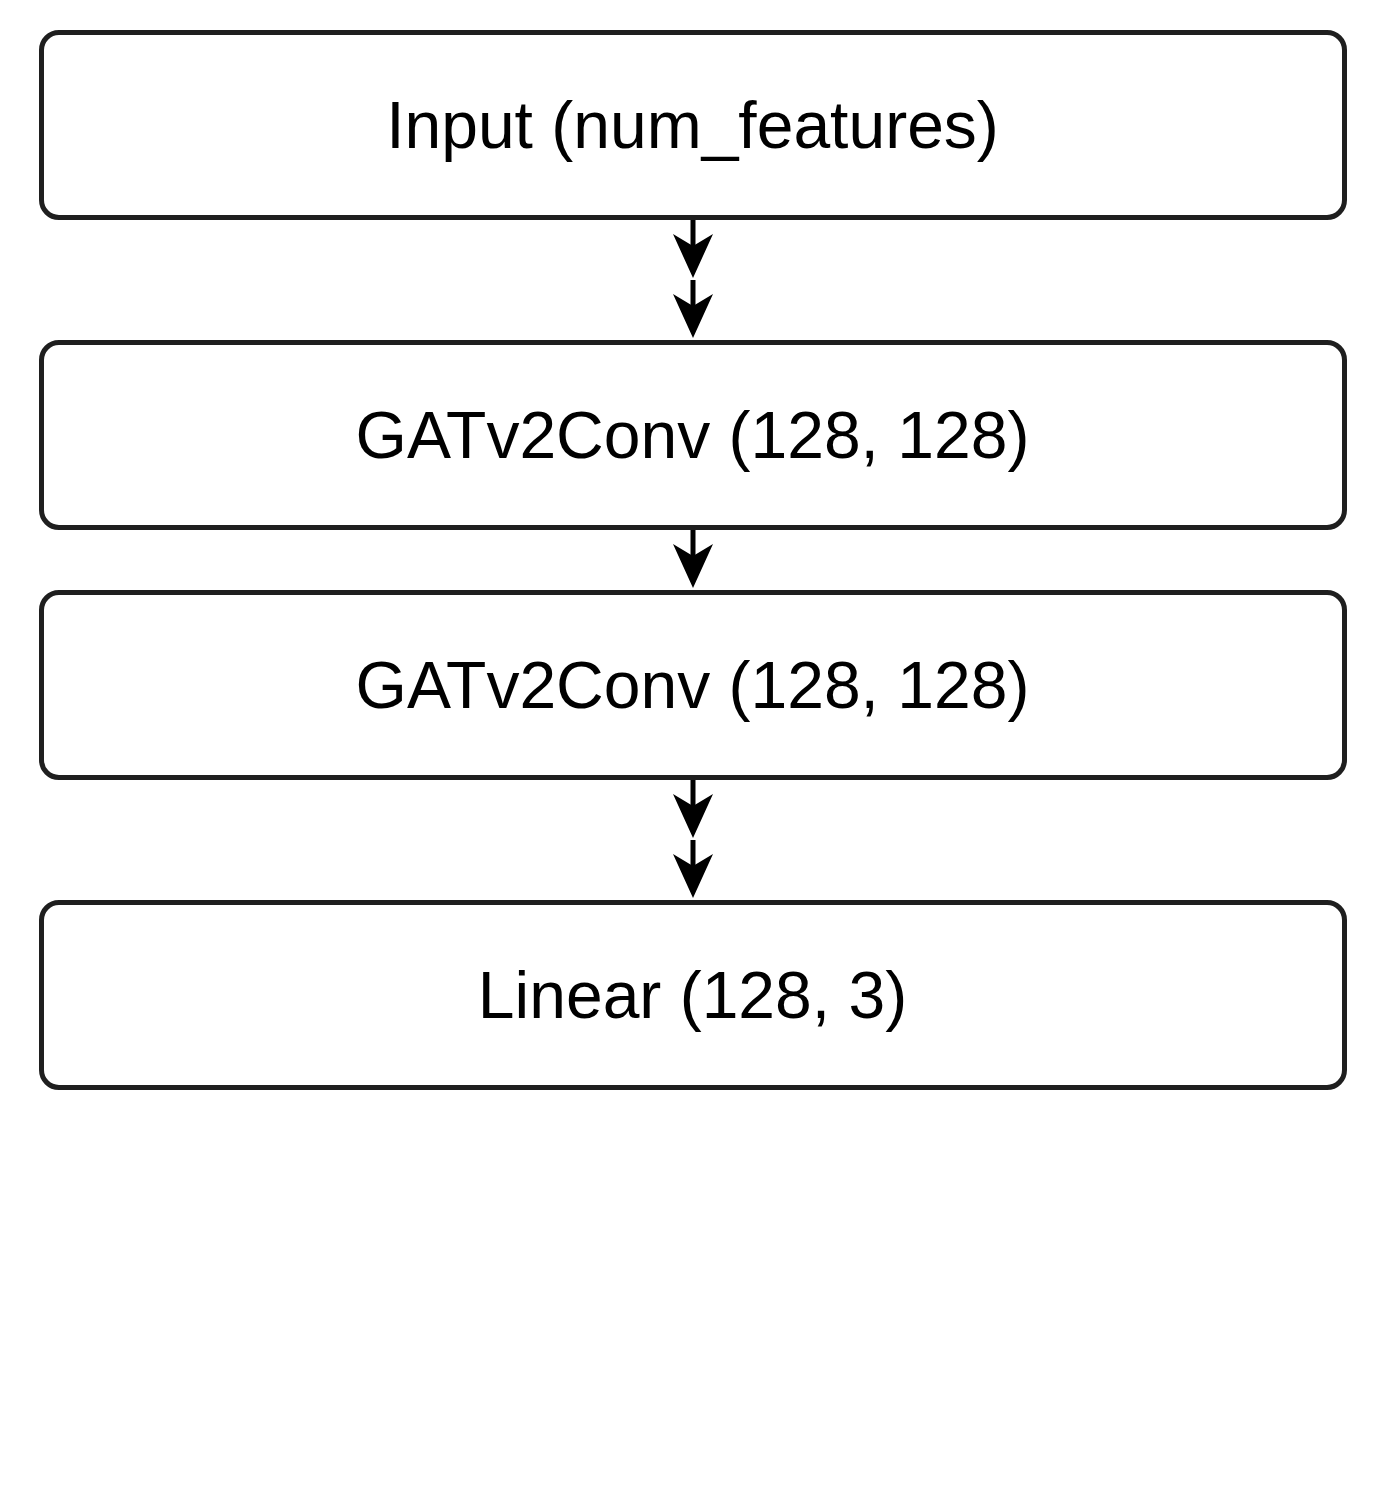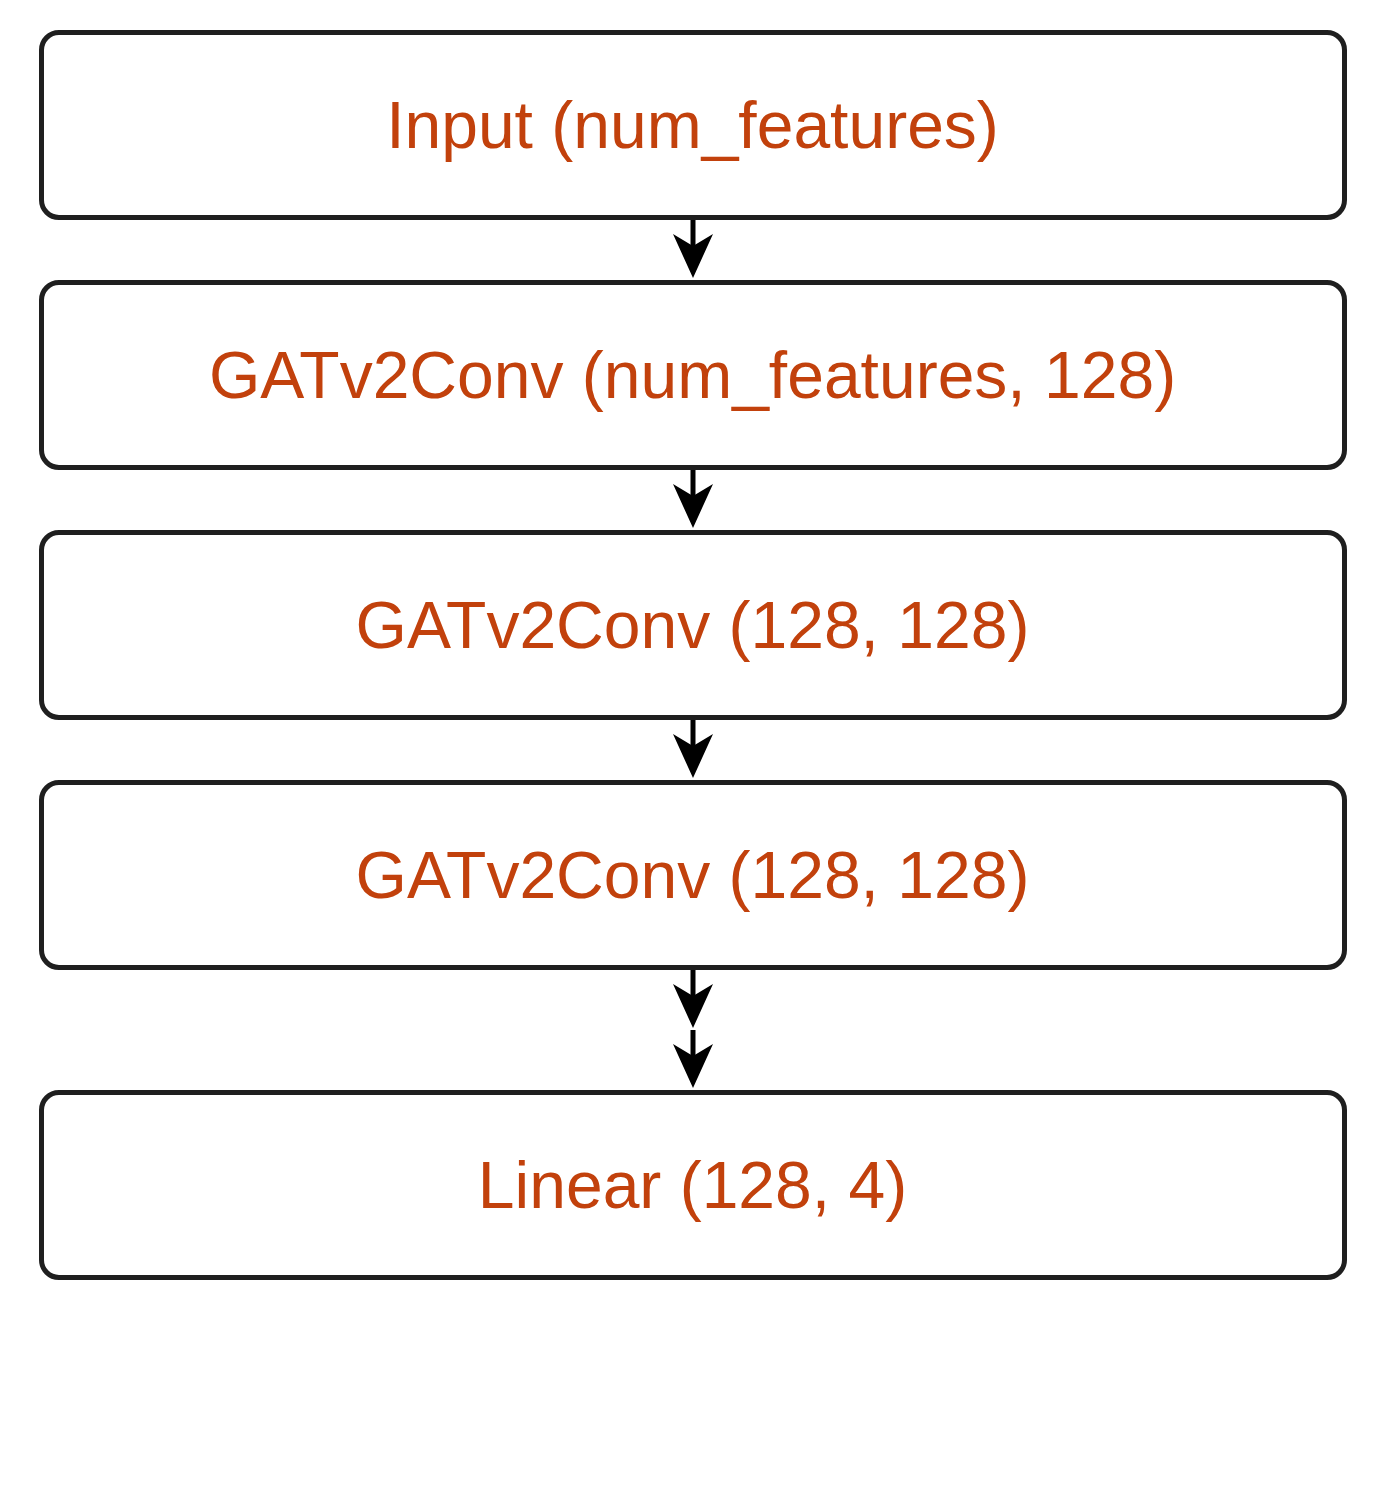--- a/index.html
+++ b/index.html
@@ -27,21 +27,21 @@
     background: #ffffff;
     border: 5px solid #1f1f1f;
     border-radius: 20px;
     box-sizing: border-box;
     display: flex;
     align-items: center;
     justify-content: center;
   }
   .node-label {
     font-size: 66px;
-    color: #c2410c;
+    color: #000000;
     letter-spacing: 0px;
     white-space: nowrap;
     text-align: center;
   }
   .arrow {
     flex: 0 0 60px;
     width: 64px;
     height: 60px;
     display: block;
   }
@@ -53,23 +53,20 @@
 
   <div class="node">
     <span class="node-label">Input (num_features)</span>
   </div>
 
   <svg class="arrow" viewBox="0 0 64 60" xmlns="http://www.w3.org/2000/svg">
     <line x1="32" y1="0" x2="32" y2="30" stroke="#000000" stroke-width="5"></line>
     <polygon points="32,58 12,14 32,26 52,14" fill="#000000"></polygon>
   </svg>
 
-  <div class="node">
-    <span class="node-label">GATv2Conv (num_features, 128)</span>
-  </div>
 
   <svg class="arrow" viewBox="0 0 64 60" xmlns="http://www.w3.org/2000/svg">
     <line x1="32" y1="0" x2="32" y2="30" stroke="#000000" stroke-width="5"></line>
     <polygon points="32,58 12,14 32,26 52,14" fill="#000000"></polygon>
   </svg>
 
   <div class="node">
     <span class="node-label">GATv2Conv (128, 128)</span>
   </div>
 
@@ -87,16 +84,16 @@
     <polygon points="32,58 12,14 32,26 52,14" fill="#000000"></polygon>
   </svg>
 
 
   <svg class="arrow" viewBox="0 0 64 60" xmlns="http://www.w3.org/2000/svg">
     <line x1="32" y1="0" x2="32" y2="30" stroke="#000000" stroke-width="5"></line>
     <polygon points="32,58 12,14 32,26 52,14" fill="#000000"></polygon>
   </svg>
 
   <div class="node">
-    <span class="node-label">Linear (128, 4)</span>
+    <span class="node-label">Linear (128, 3)</span>
   </div>
 
 </div>
 
 </body></html>

